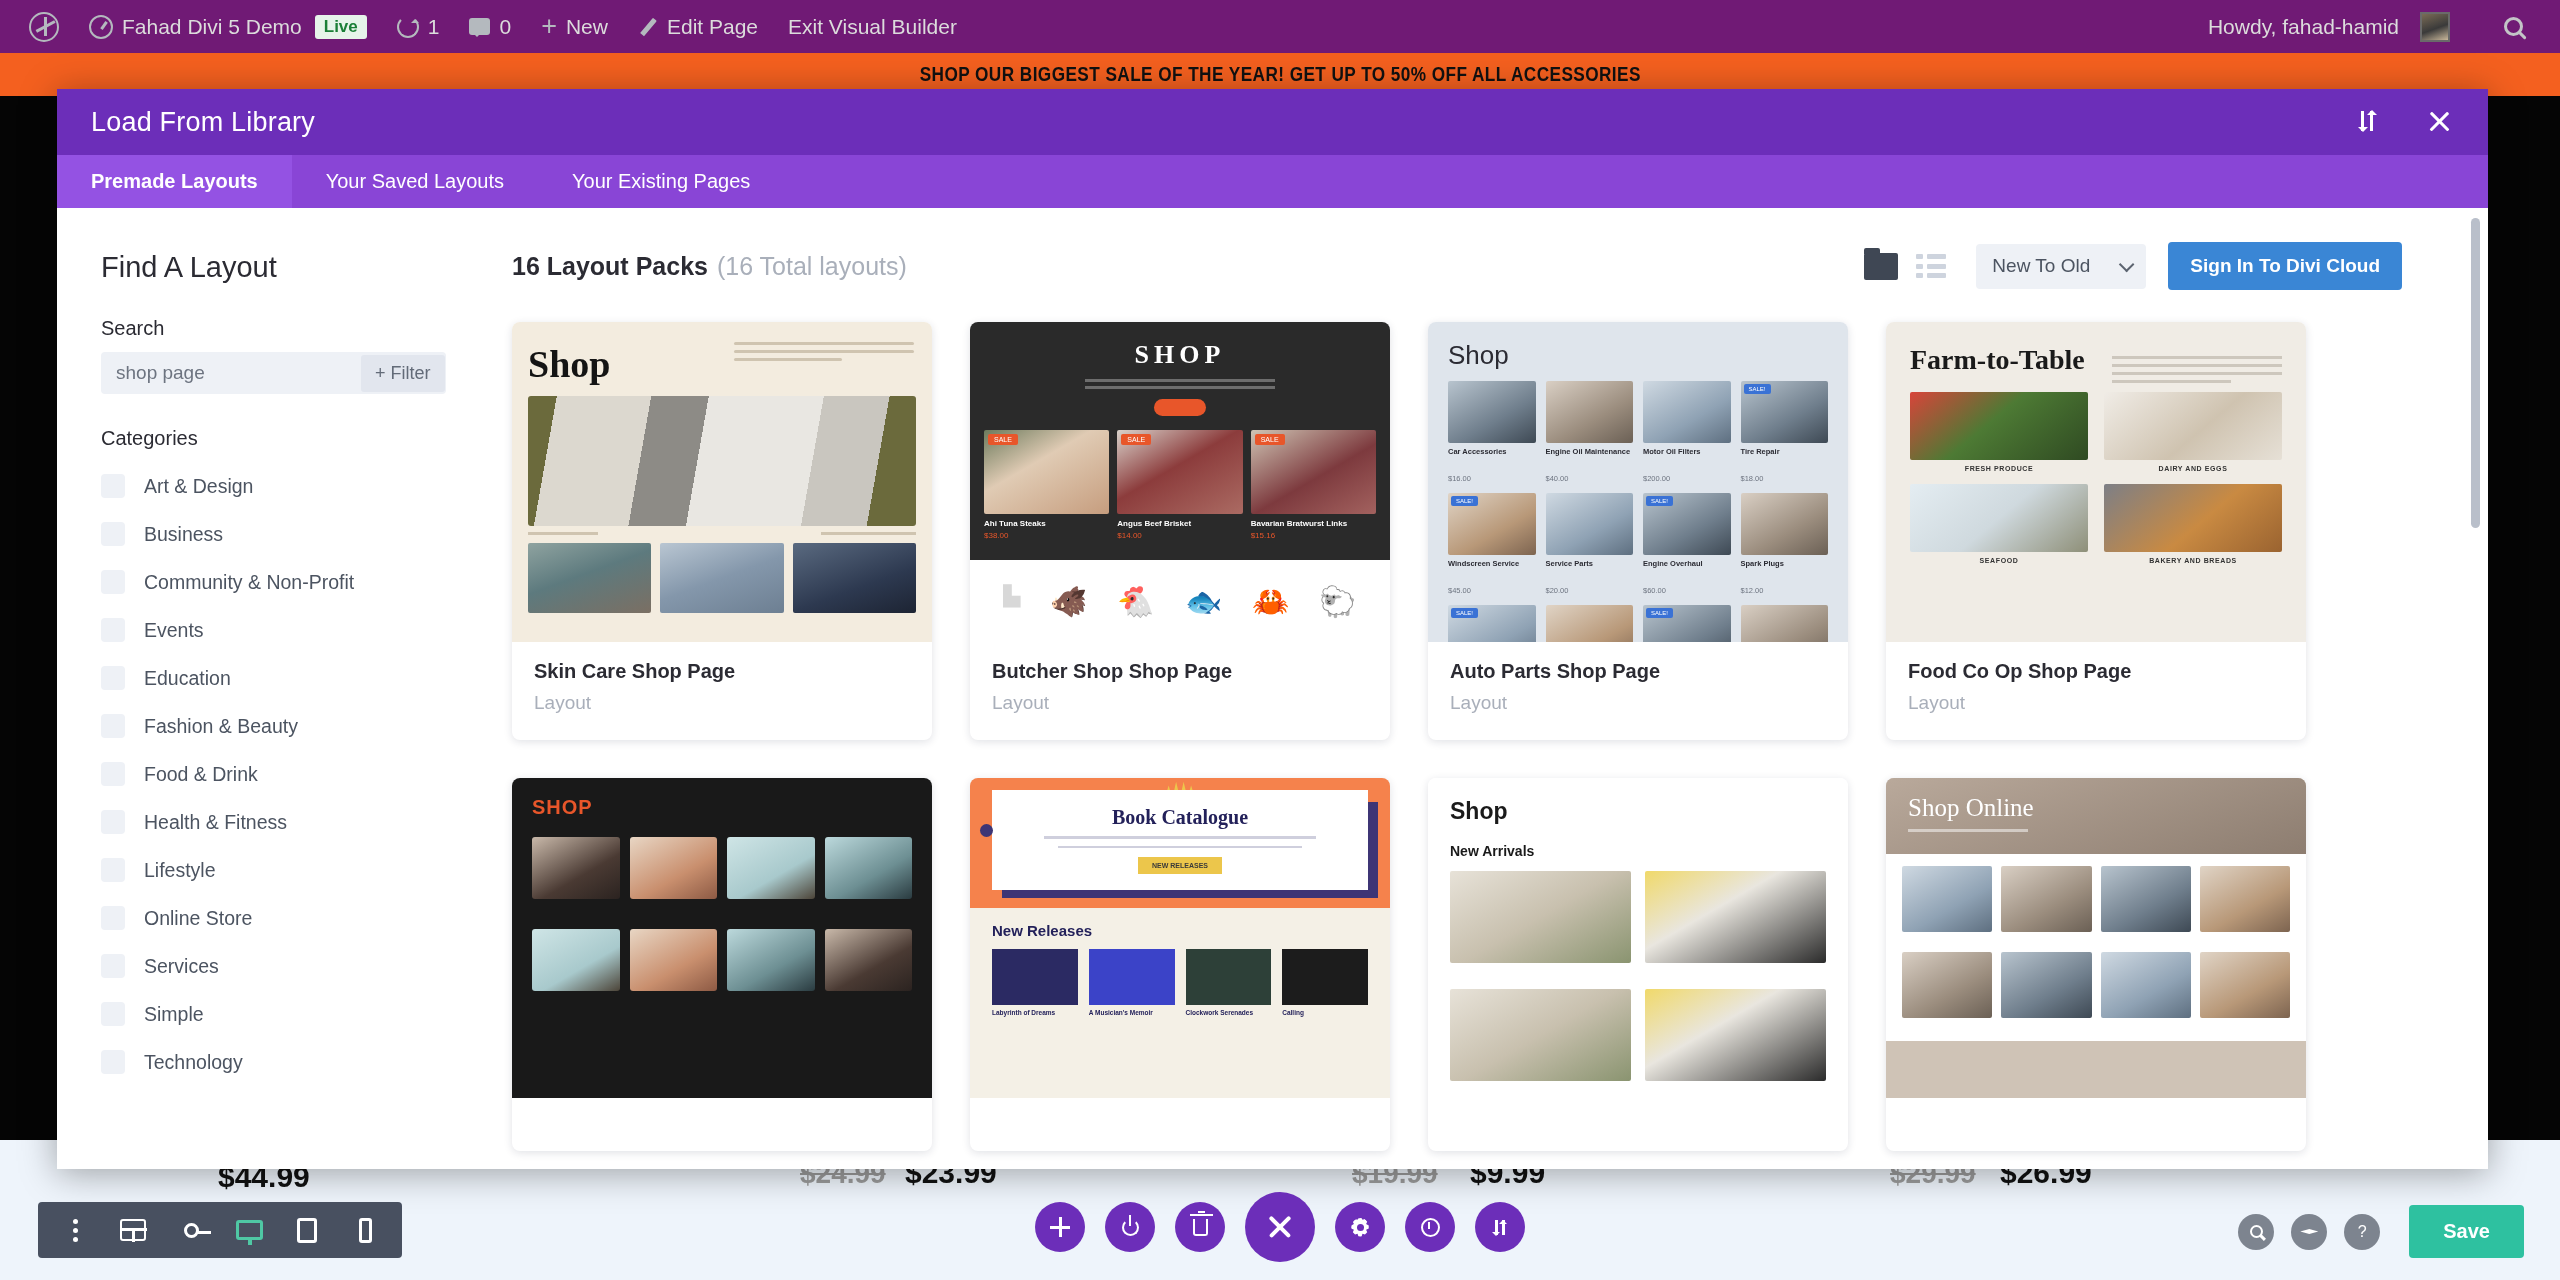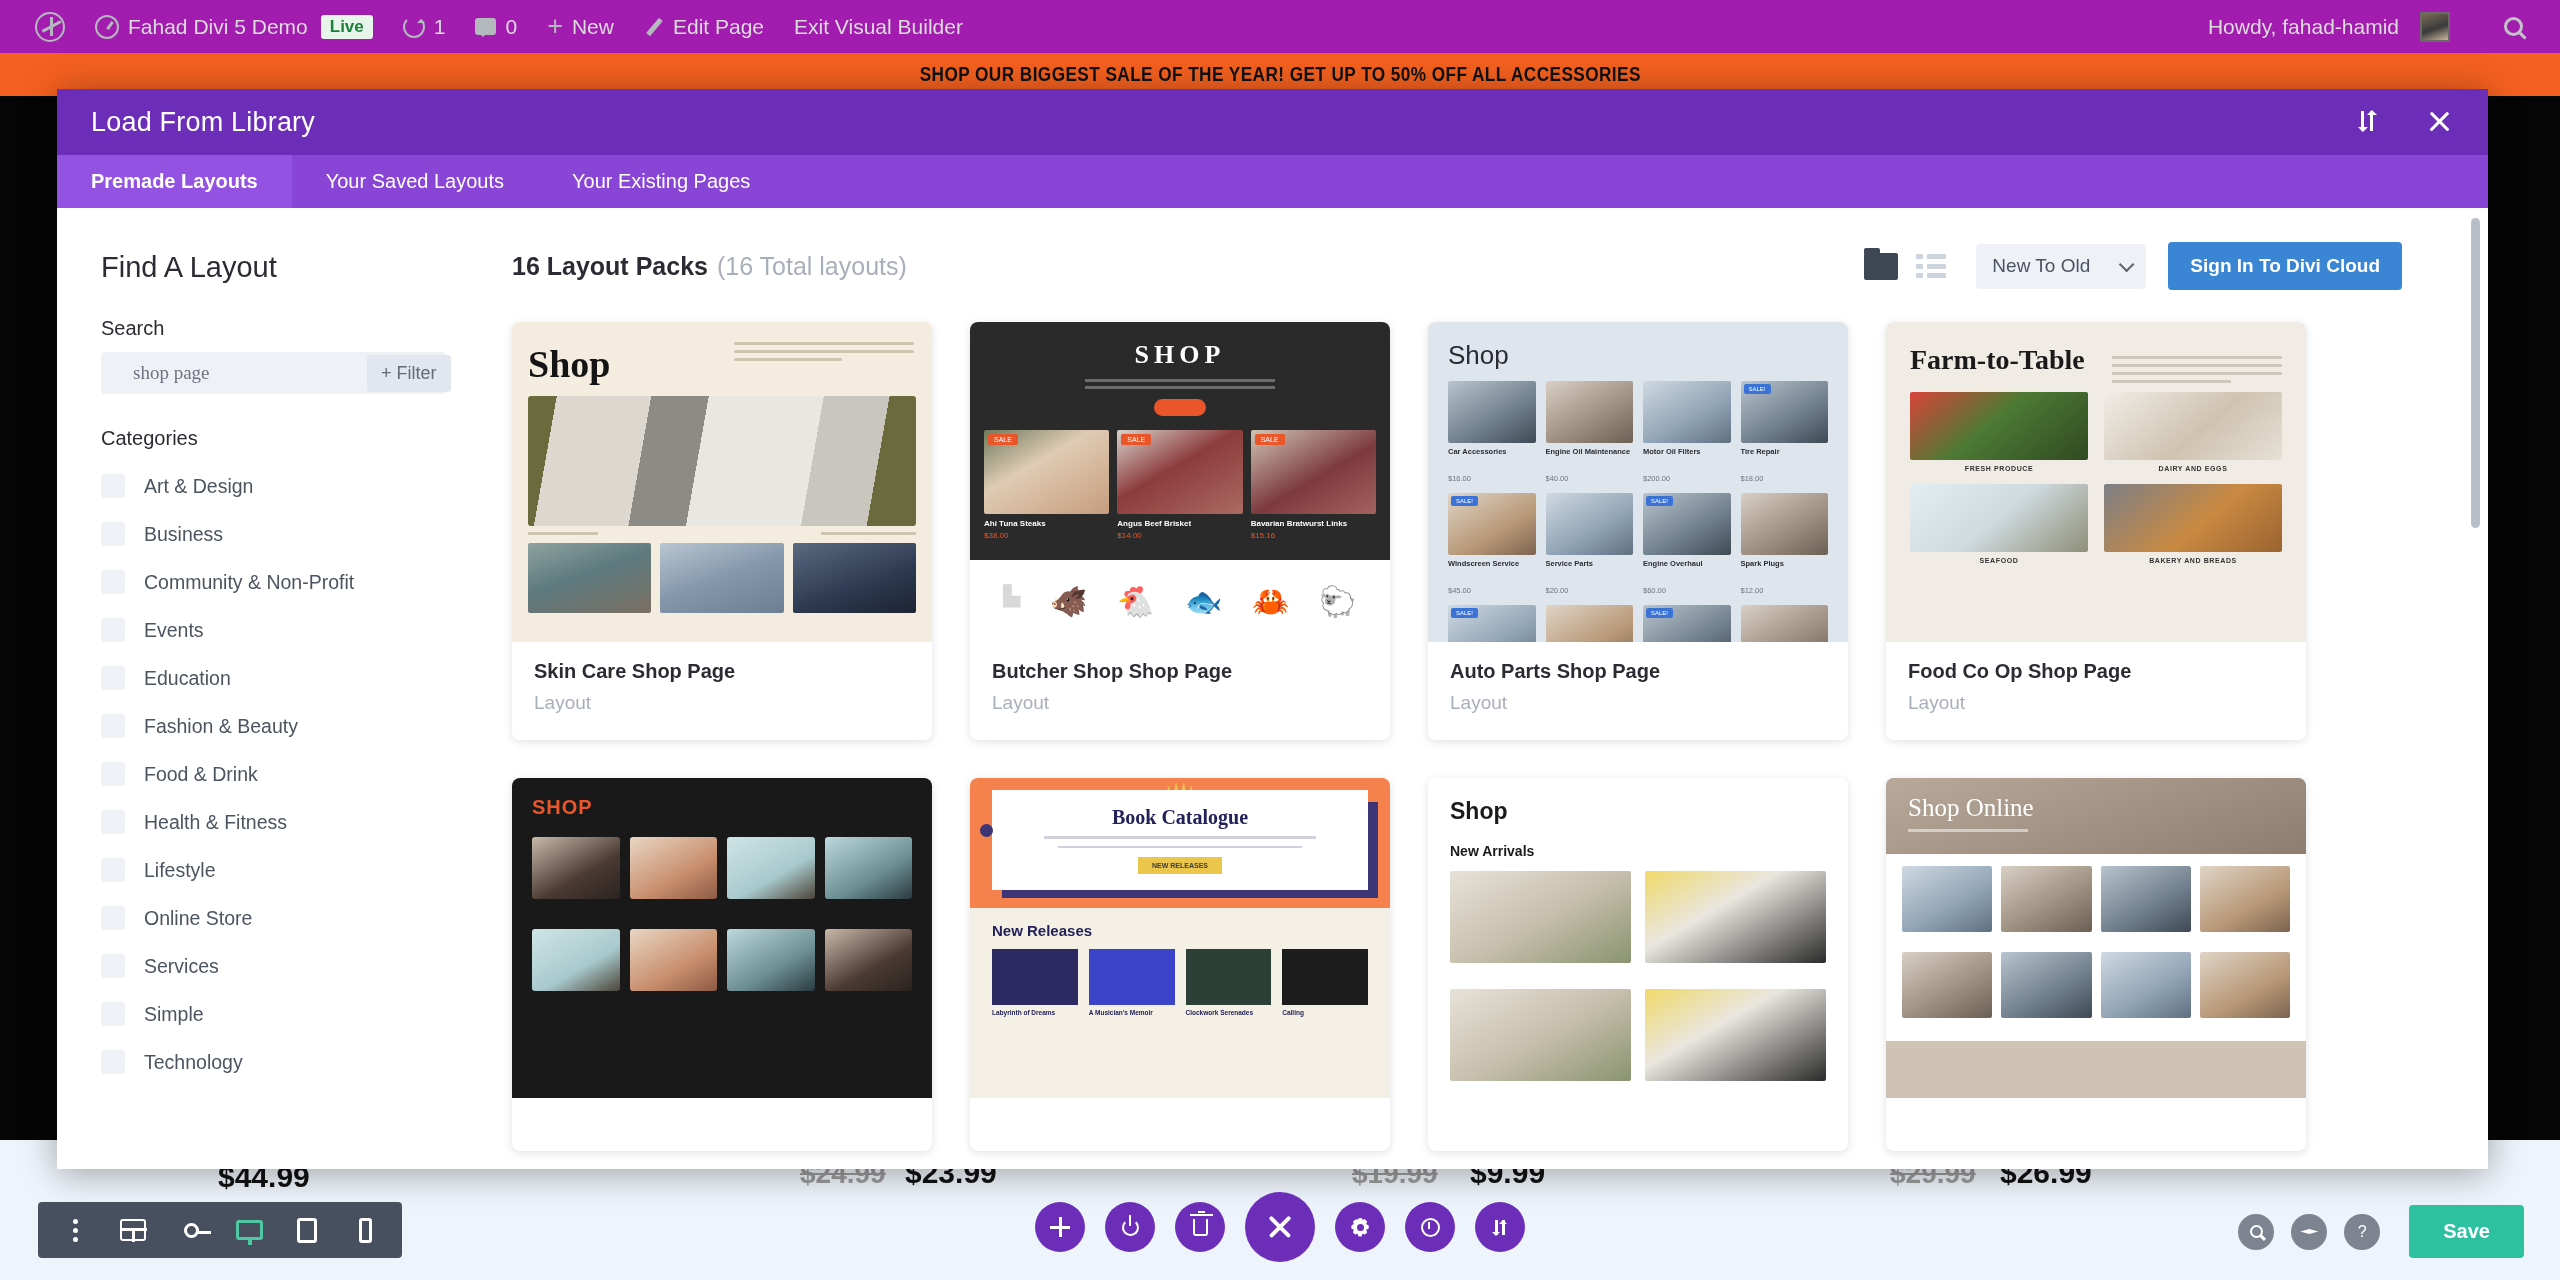--- a/index.html
+++ b/index.html
@@ -6,22 +6,22 @@
   html,body { width:2560px; height:1280px; overflow:hidden; }
   body {
     font-family:"Liberation Sans", sans-serif;
     background:#fff;
     position:relative;
   }
 
   
   #adminbar{
     position:absolute; top:0; left:0; width:2560px; height:53px;
-    background:#a21caf; color:#e3e3e3;
-    display:flex; align-items:center; font-size:21px;padding-left:6px;
+    background:#701a75; color:#e3e3e3;
+    display:flex; align-items:center; font-size:21px;
   }
   .ab-left{display:flex;align-items:center;gap:0;padding-left:14px;}
   .ab-item{display:flex;align-items:center;gap:9px;padding:0 15px;height:53px;color:#dcdcdc;white-space:nowrap;}
   .ab-right{margin-left:auto;display:flex;align-items:center;}
   .wp-logo{width:30px;height:30px;border-radius:50%;border:2.5px solid #b4b9be;position:relative;display:inline-block;}
   .wp-logo:before{content:"";position:absolute;left:13px;top:3px;width:2.5px;height:19px;background:#b4b9be;}
   .wp-logo:after{content:"";position:absolute;left:4px;top:11px;width:21px;height:2.5px;background:#b4b9be;transform:rotate(-28deg);}
   .dash-icon{width:24px;height:24px;border-radius:50%;border:2.5px solid #b4b9be;position:relative;}
   .dash-icon:after{content:"";position:absolute;left:9px;top:3px;width:2.5px;height:9px;background:#b4b9be;transform:rotate(35deg);transform-origin:bottom;}
   .live-badge{background:#e6f4ea;color:#1a7f37;font-size:17px;padding:2px 9px;border-radius:3px;font-weight:bold;margin-left:4px;}
@@ -76,21 +76,21 @@
 
   #modalbody{flex:1;display:flex;min-height:0;position:relative;background:#fff;}
 
   
   #side{width:455px;flex:0 0 455px;padding:43px 0 0 44px;}
   #side h2{font-size:29px;font-weight:normal;color:#2b2b33;margin-bottom:33px;}
   .side-lbl{font-size:20px;color:#2b2b33;margin-bottom:12px;}
   .searchwrap{width:345px;height:42px;background:#eef1f6;border-radius:4px;
     display:flex;align-items:center;position:relative;margin-bottom:33px;}
   .searchwrap input{flex:1;border:0;background:transparent;outline:none;
-    font-size:19px;color:#6d7480;padding-left:32px;font-family:Liberation Serif, serif;}
+    font-size:19px;color:#6d7480;padding-left:15px;font-family:Liberation Sans, sans-serif;}
   .filterbtn{background:#e2e6ee;color:#636b78;font-size:18px;padding:8px 14px;
     border-radius:3px;margin-right:3px;cursor:pointer;white-space:nowrap;}
   .cat{display:flex;align-items:center;gap:19px;height:48px;cursor:pointer;}
   .cbox{width:24px;height:24px;background:#eef1f6;border-radius:4px;flex:0 0 24px;}
   .cat span{font-size:19.5px;color:#4c5461;}
 
   
   #content{flex:1;padding:38px 0 0 0;min-width:0;position:relative;}
   #chead{display:flex;align-items:center;padding-right:86px;height:40px;}
   #chead .title{font-size:25px;color:#2b2b33;font-weight:bold;}

